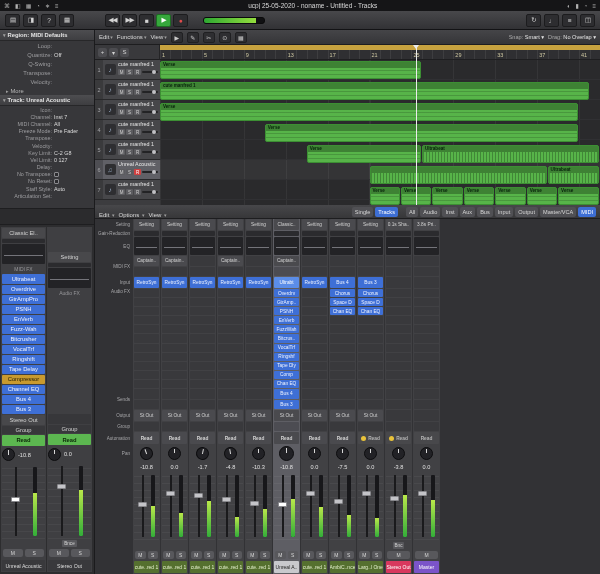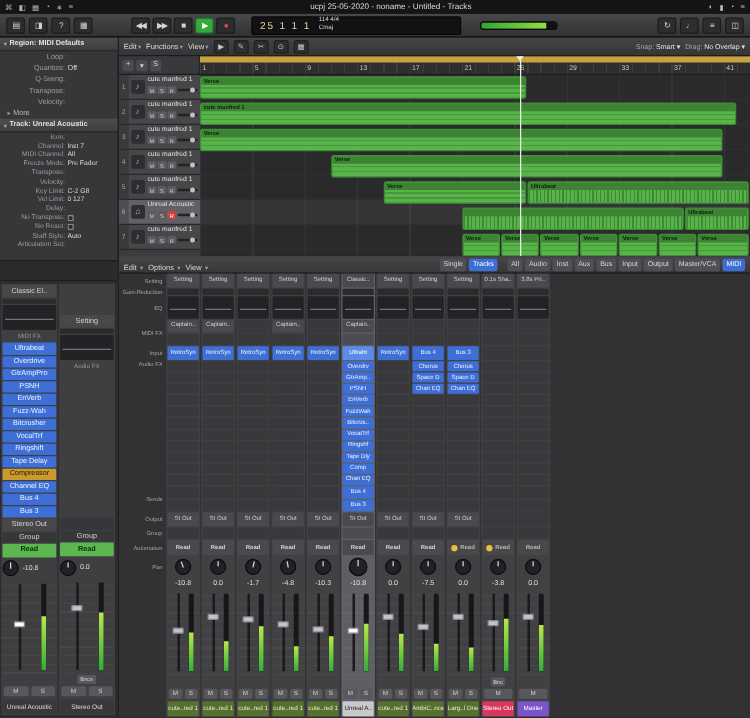--- a/index.html
+++ b/index.html
@@ -152,28 +152,20 @@
       <div class="tbtn">?</div>
       <div class="tbtn">▦</div>
     </div>
   <div id="transport">
       <div class="tbtn ">◀◀</div>
       <div class="tbtn ">▶▶</div>
       <div class="tbtn ">■</div>
       <div class="tbtn play">▶</div>
       <div class="tbtn rec">●</div>
     </div>
-  <div id="lcd">
-    <span class="pos">25 1 1 1</span>
-    <span class="sub">
-      <span>114</span>
-      <span>4/4</span><br>
-      <span>Cmaj</span>
-    </span>
-  </div>
   <div id="outmeter">
       <div></div>
     </div>
   <div id="tb-right">
       <div class="tbtn">↻</div>
       <div class="tbtn">♩</div>
       <div class="tbtn">≡</div>
       <div class="tbtn">◫</div>
     </div>
 </div>

